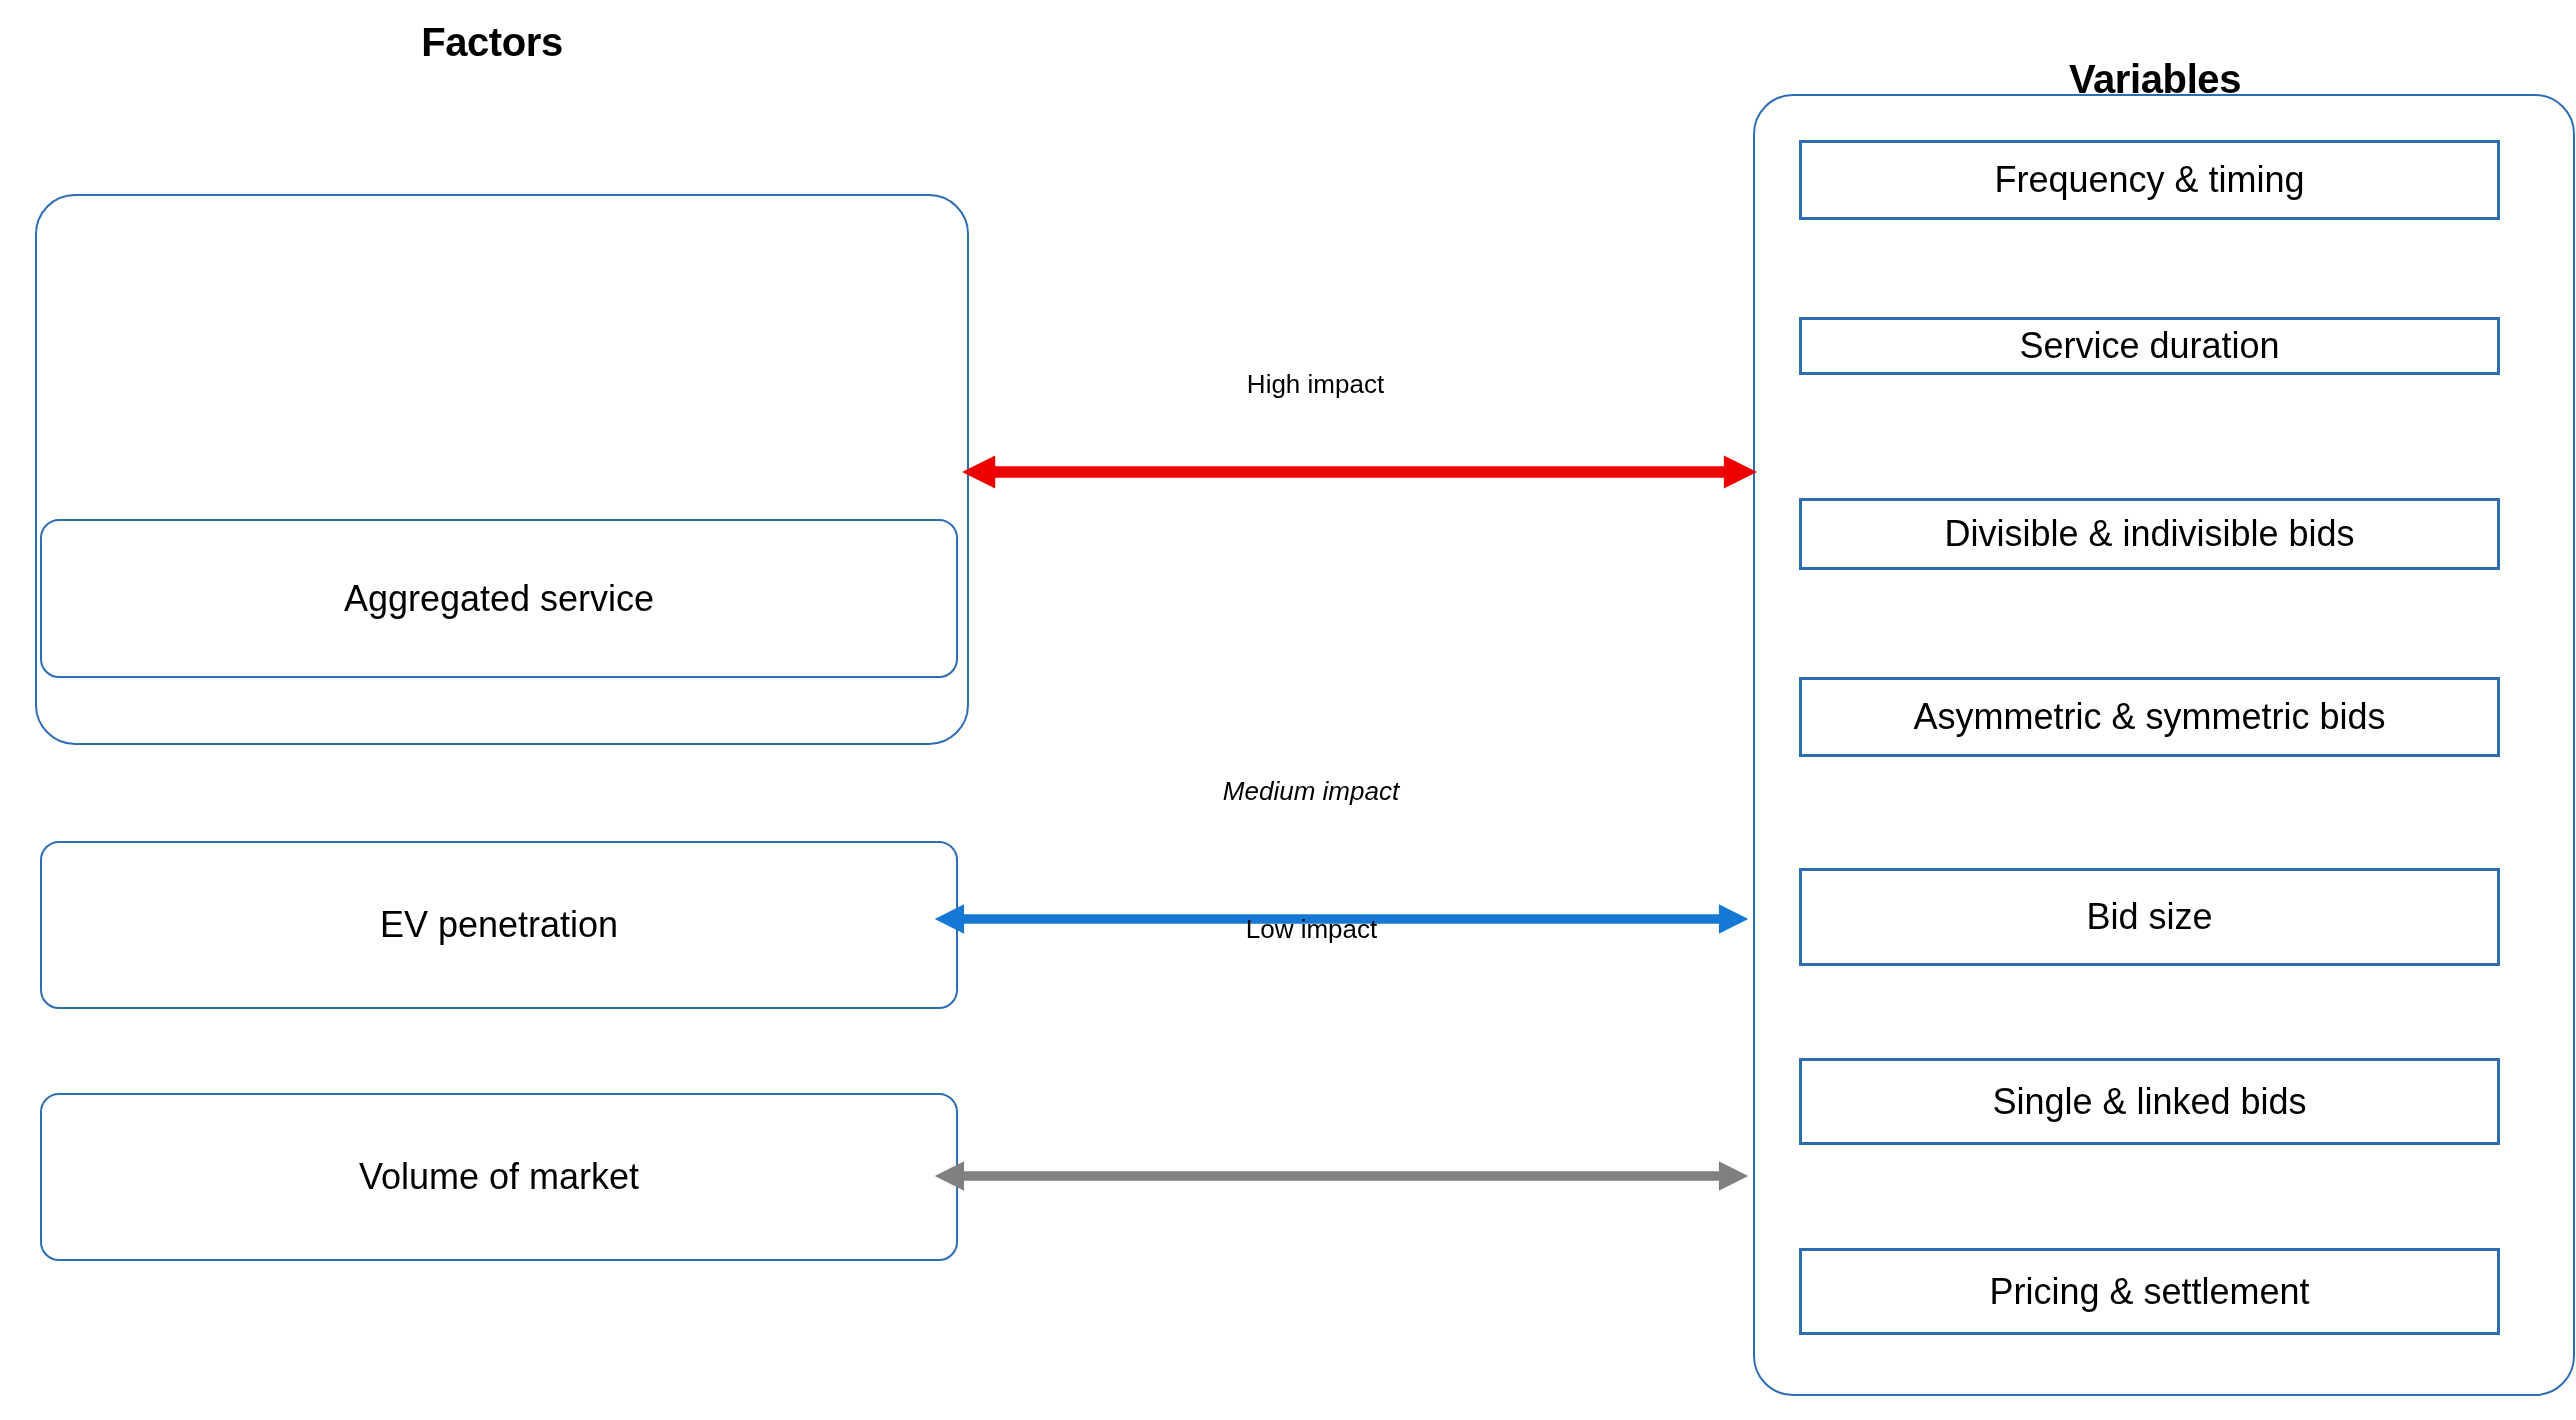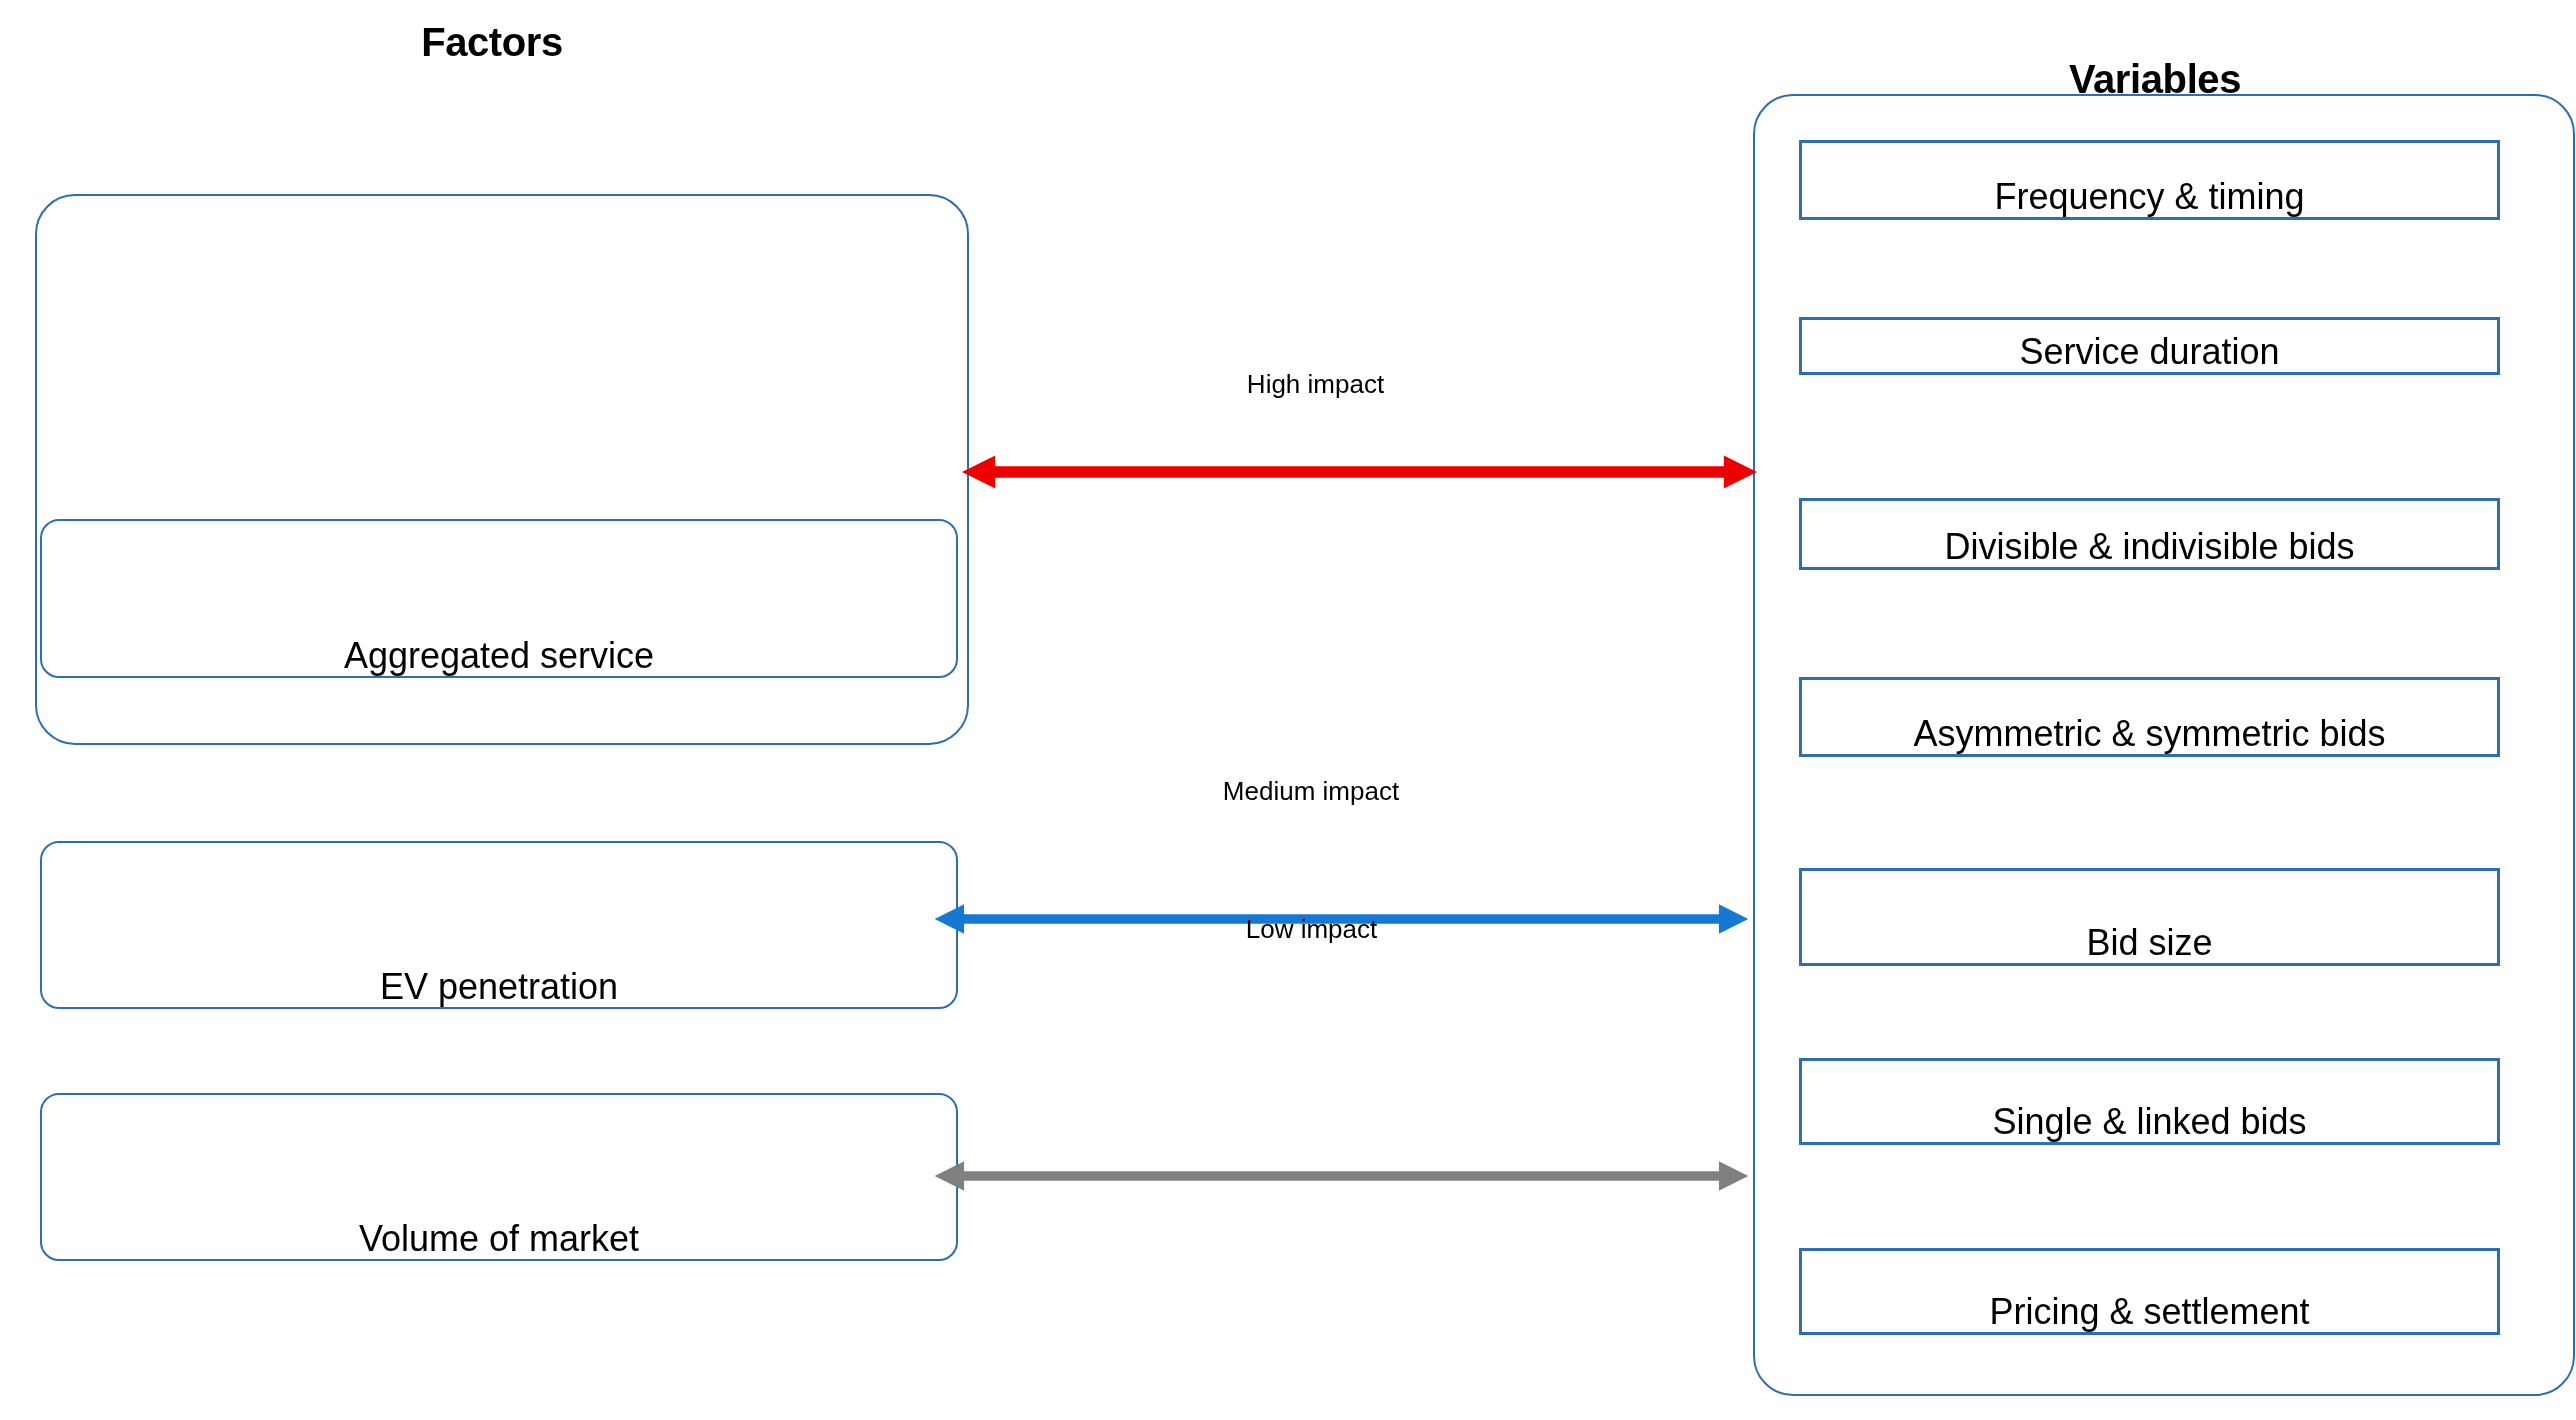--- a/index.html
+++ b/index.html
@@ -41,21 +41,21 @@
     background: #ffffff;
     box-sizing: border-box;
   }
 
   
   .node {
     position: absolute;
     box-sizing: border-box;
     background: #ffffff;
     display: flex;
-    align-items: flex-end;
+    align-items: center;
     justify-content: center;
     color: #000000;
   }
   .node .label {
     font-size: 36px;
     line-height: 1.1;
     white-space: nowrap;
     text-align: center;
   }
   
@@ -138,21 +138,21 @@
   <div class="arrow-label" style="left:1097px; top:371px; width:437px;">High impact</div>
 
   <div class="arrow-wrap" style="left:962px; top:450px; width:795px; height:44px;">
     <svg width="795" height="44" viewBox="0 0 910 50">
       <line x1="30" y1="25" x2="880" y2="25" stroke="#EE0000" stroke-width="13"></line>
       <polygon points="0,25 38,6 38,44" fill="#EE0000"></polygon>
       <polygon points="910,25 872,6 872,44" fill="#EE0000"></polygon>
     </svg>
   </div>
 
-  <div class="arrow-label" style="left:1049px; top:778px; width:524px;">Medium impact</div>
+  <div class="arrow-label" style="left:1049px; top:778px; width:524px;font-style:italic;">Medium impact</div>
 
   <div class="arrow-wrap" style="left:930px; top:900px; width:823px; height:38px;">
     <svg width="823" height="38" viewBox="0 0 942 44">
       <line x1="26" y1="22" x2="916" y2="22" stroke="#1478D4" stroke-width="11"></line>
       <polygon points="0,22 34,5 34,39" fill="#1478D4"></polygon>
       <polygon points="942,22 908,5 908,39" fill="#1478D4"></polygon>
     </svg>
   </div>
 
   <div class="arrow-label" style="left:1093px; top:916px; width:437px;">Low impact</div>

